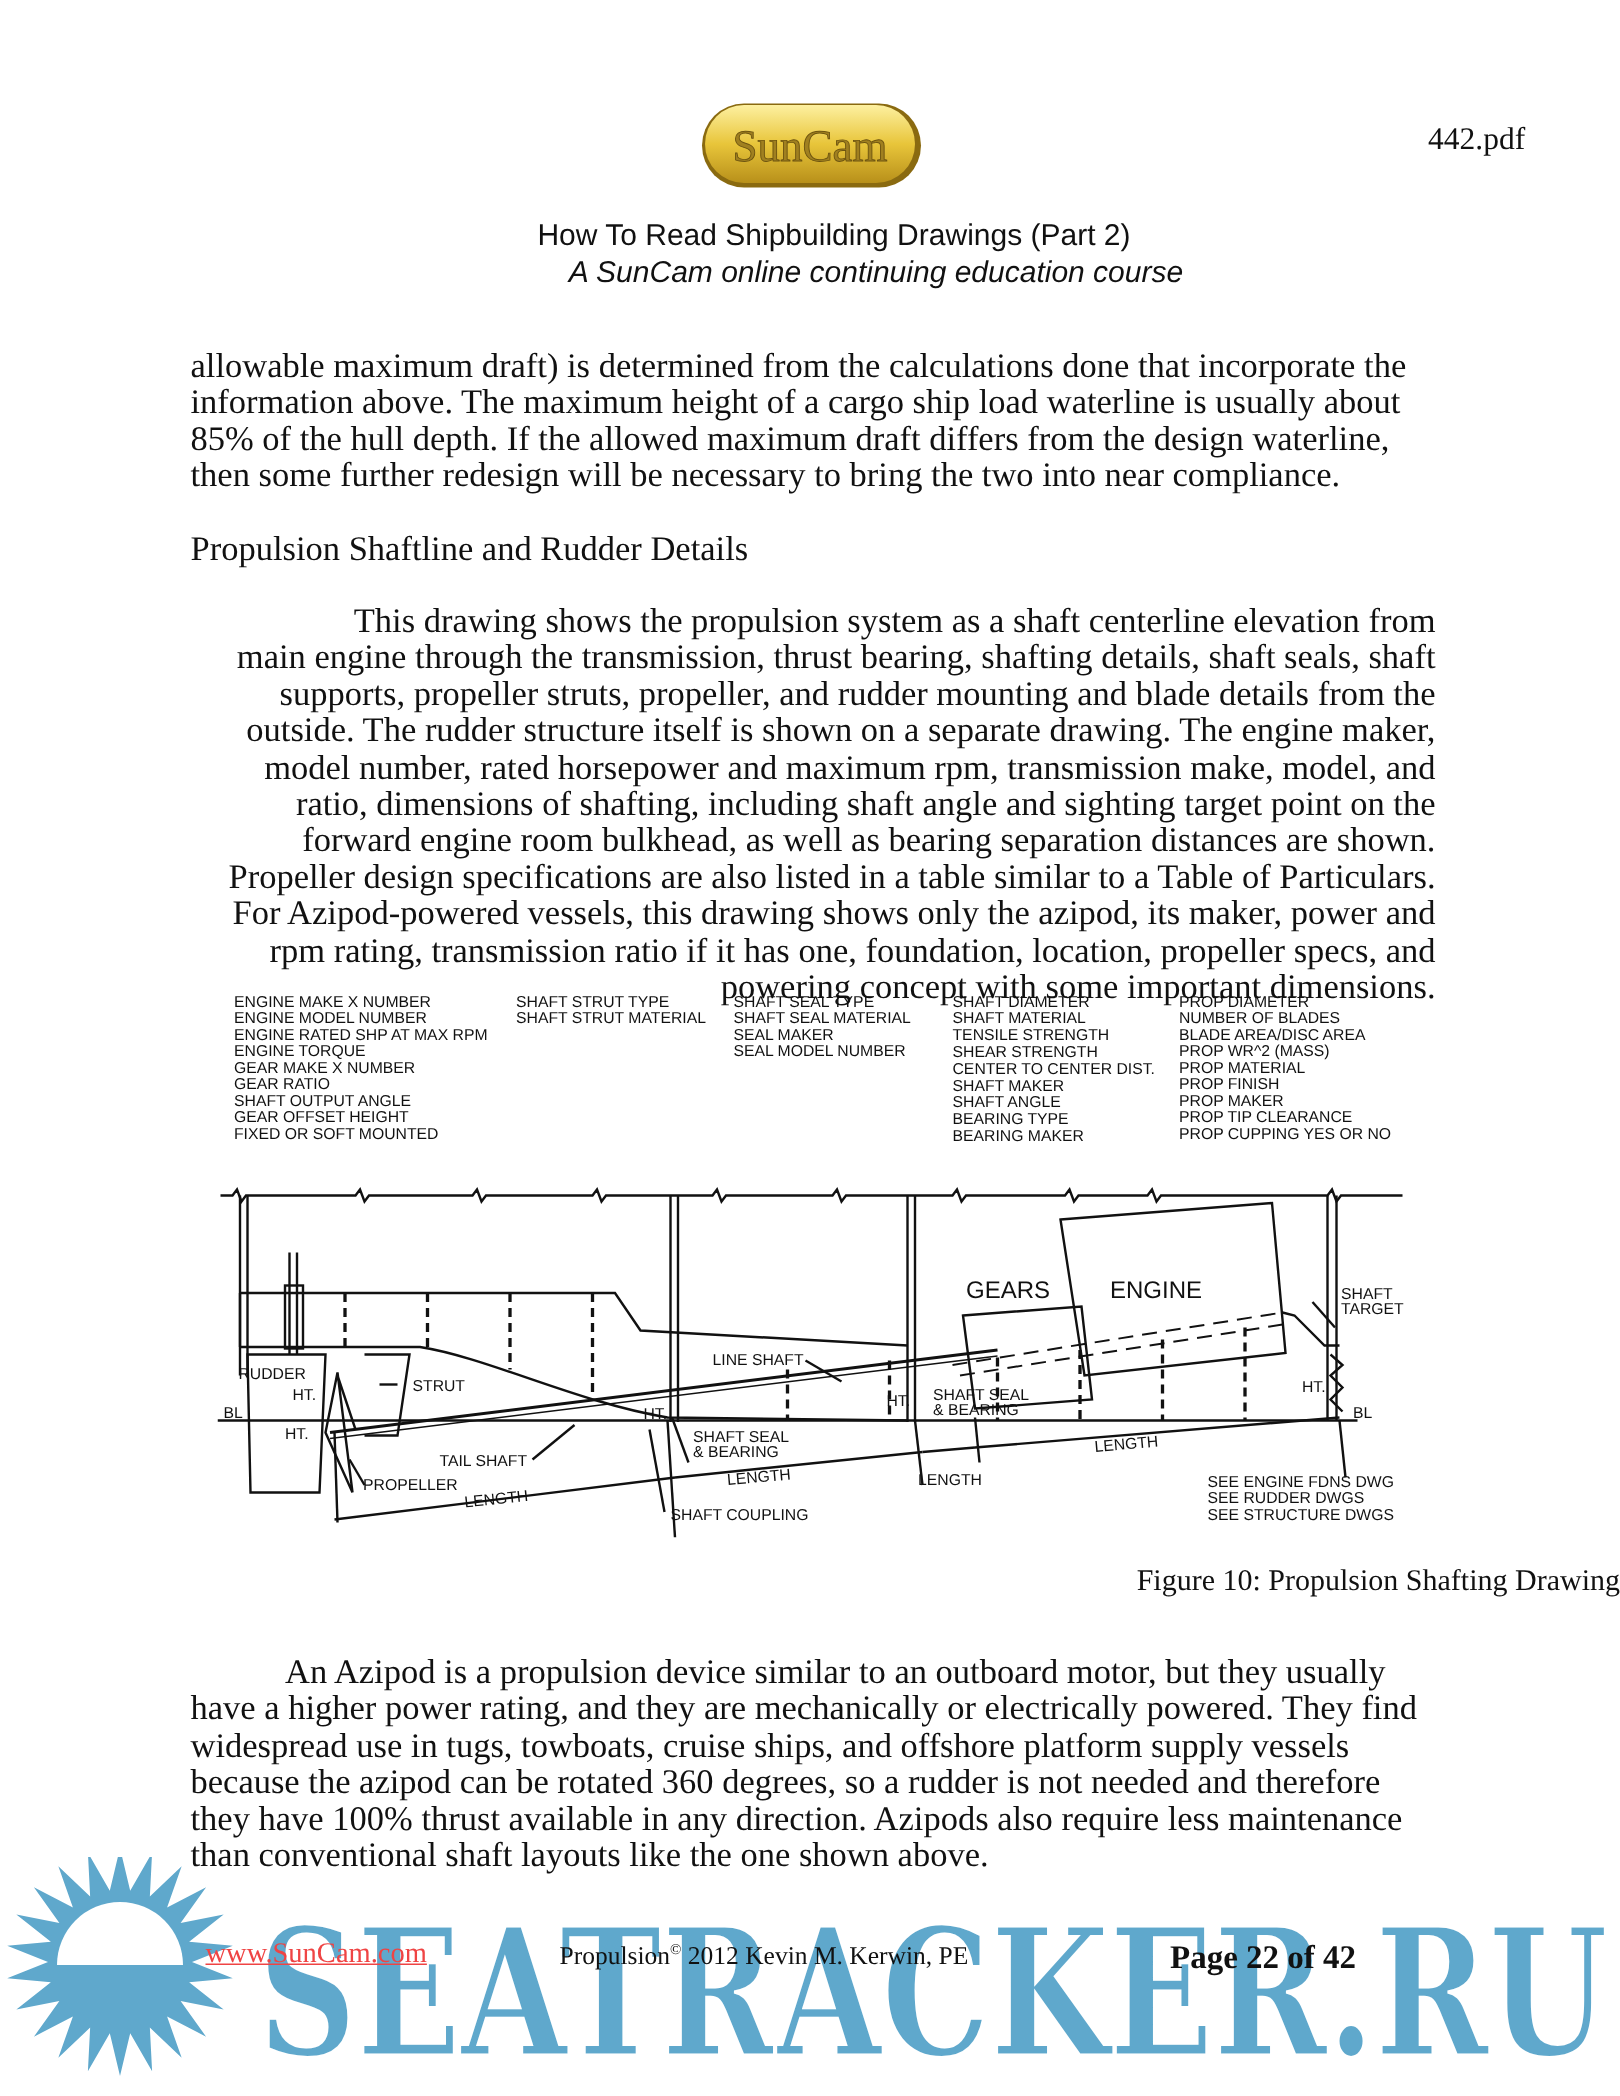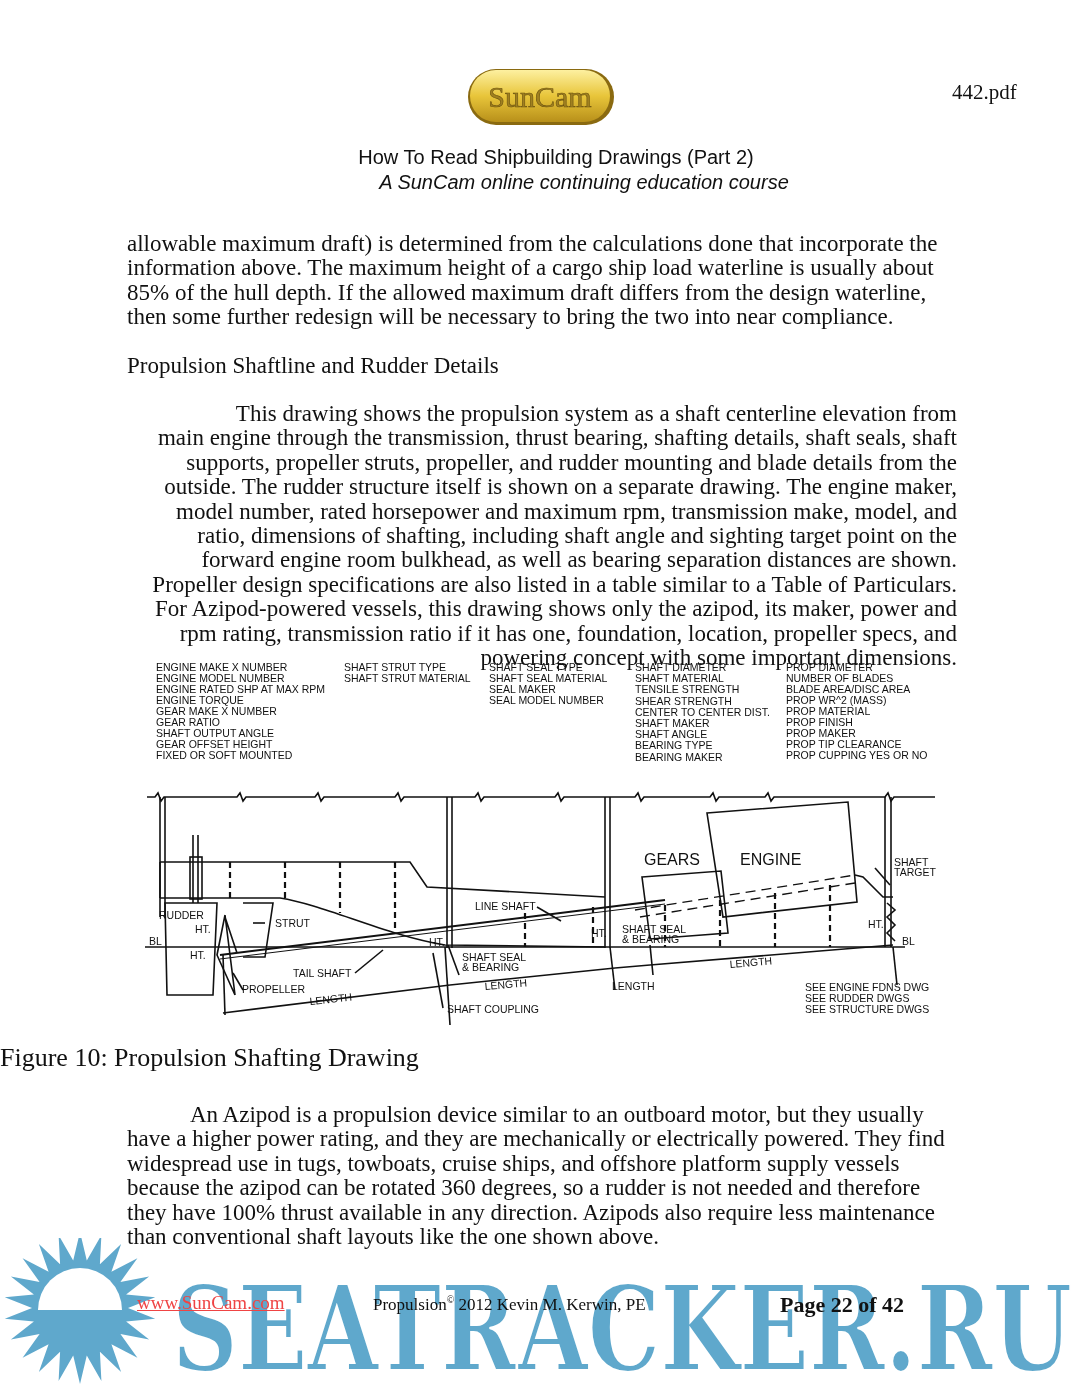--- a/index.html
+++ b/index.html
@@ -9,21 +9,21 @@
   #logo { left: 466px; top: 67px; width: 150px; height: 60px; }
   #course-title { left: 0; width: 1080px; top: 145px; text-align: center; font-family: "Liberation Sans", sans-serif; font-size: 20px; line-height: 25px; padding-left: 16px; }
   #course-subtitle { left: 0; width: 1080px; top: 170px; text-align: center; font-family: "Liberation Sans", sans-serif; font-style: italic; font-size: 20px; line-height: 25px; margin-left: 44px; }
   .para { left: 127px; width: 830px; font-size: 23px; line-height: 24.4px; margin-top: 10px; }
   .para p { margin: 0; }
   .indent { text-indent: 63px; }
   #p1 { top: 222px; }
   #heading { top: 344px; }
   #p2 { top: 392px; text-align: right; }
   #figure { left: 145px; top: 655px; width: 800px; height: 370px; }
-  #caption { left: 0; width: 1080px; top: 1043px; text-align: left; font-size: 26px; }
+  #caption { left: 0; width: 1080px; top: 1043px; text-align: right; font-size: 20px; }
   #p3 { top: 1093px; }
   #watermark { left: 0; top: 1238px; width: 1080px; height: 159px; }
   .footer-item { top: 1292px; font-size: 19px; }
   #footer-link { left: 137px; color: #ef4444; text-decoration: underline; }
   #footer-copy { left: 373px; font-size: 17px; top: 1294px; }
   #footer-copy sup { font-size: 10px; }
   #footer-page { left: 780px; font-size: 22px; font-weight: bold; }
   svg text { font-family: "Liberation Sans", sans-serif; }
   .lbl { font-size: 10.5px; fill: #111; }
   .big { font-size: 16px; fill: #111; }

